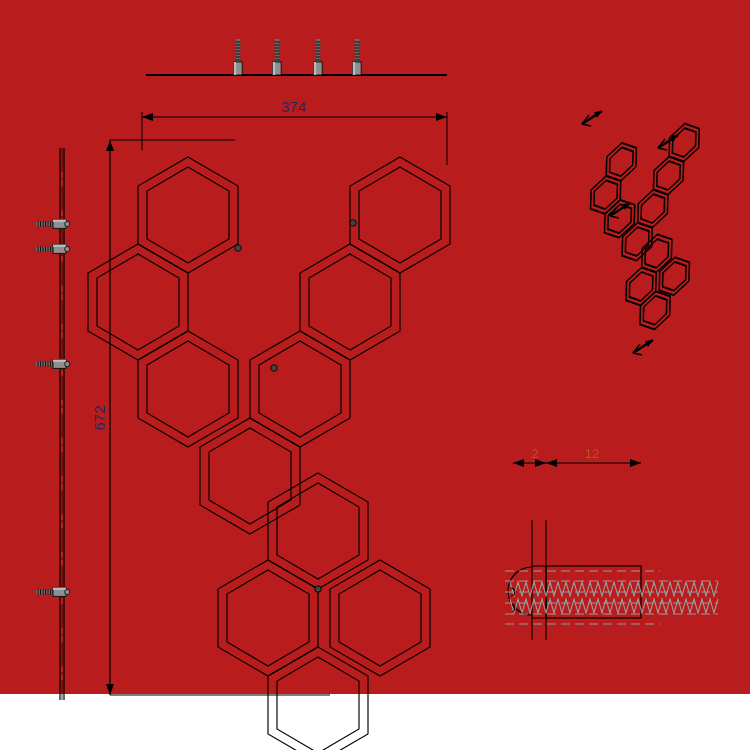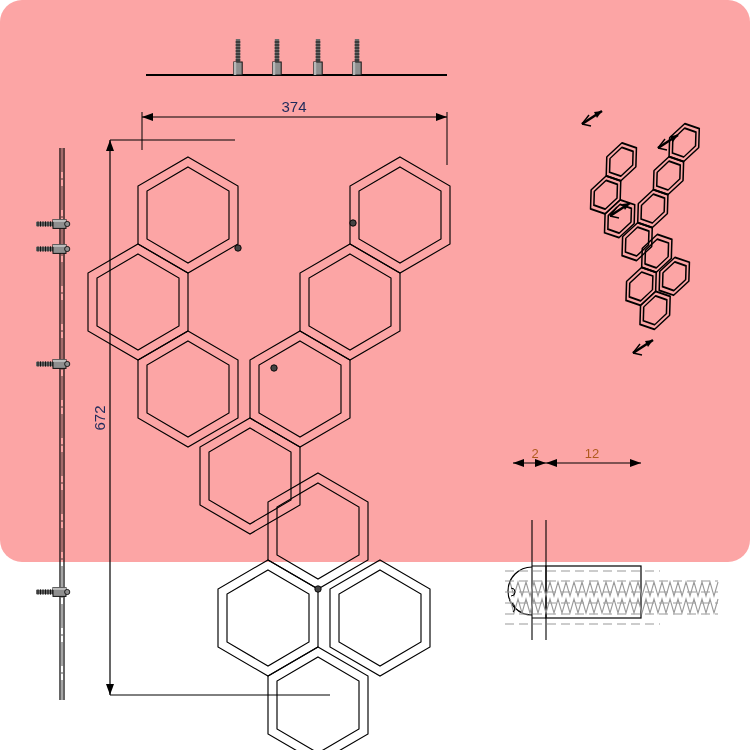--- a/index.html
+++ b/index.html
@@ -1,18 +1,18 @@
 <!DOCTYPE html>
 <html><head>
 <meta charset="utf-8">
 <style>
   html,body{margin:0;padding:0;background:#ffffff;}
   body{width:750px;height:750px;overflow:hidden;
        font-family:"Liberation Sans", sans-serif;}
-  #sheet{position:relative;width:750px;height:562px;background:#fca5a5;border-radius:22px;}
+  #sheet{position:relative;width:750px;height:694px;background:#b91c1c;}
   svg{display:block;}
   .dimtext{font-family:"Liberation Sans", sans-serif;font-size:15px;}
   .dimtext-sm{font-family:"Liberation Sans", sans-serif;font-size:13px;}
 </style>
 </head>
 <body>
 
 <div id="sheet">
 
 <svg width="750" height="750" viewBox="0 0 750 750">

